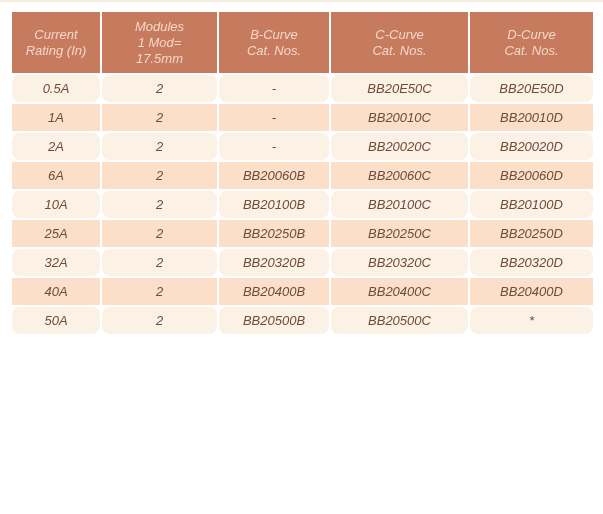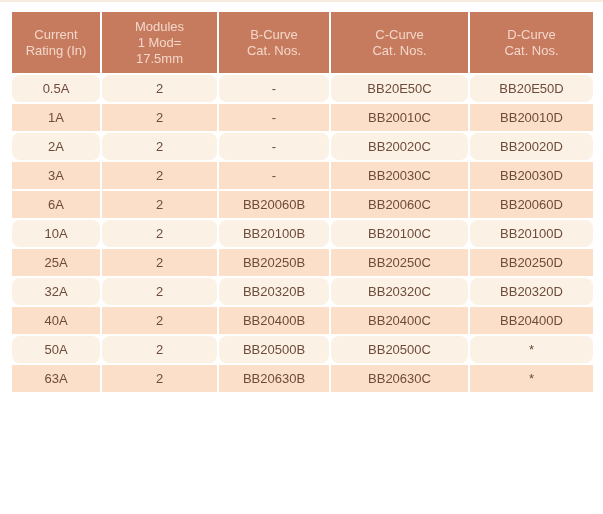--- a/index.html
+++ b/index.html
@@ -7,20 +7,21 @@
     padding: 0;
     background: #ffffff;
     font-family: "Liberation Sans", sans-serif;
   }
   .page {
     position: relative;
     width: 603px;
     height: 514px;
     background: #ffffff;
     overflow: hidden;
+    font-style: italic;
   }
   .top-strip {
     position: absolute;
     top: 0; left: 0;
     width: 100%;
     height: 2px;
     background: #f6ecdf;
   }
   table.catalog-table {
     position: absolute;
@@ -100,27 +101,20 @@
           <td>BB20010D</td>
         </tr>
         <tr class="row-light">
           <td>2A</td>
           <td>2</td>
           <td>-</td>
           <td>BB20020C</td>
           <td>BB20020D</td>
         </tr>
         <tr class="row-peach">
-          <td>3A</td>
-          <td>2</td>
-          <td>-</td>
-          <td>BB20030C</td>
-          <td>BB20030D</td>
-        </tr>
-        <tr class="row-peach">
           <td>6A</td>
           <td>2</td>
           <td>BB20060B</td>
           <td>BB20060C</td>
           <td>BB20060D</td>
         </tr>
         <tr class="row-light">
           <td>10A</td>
           <td>2</td>
           <td>BB20100B</td>
@@ -148,22 +142,15 @@
           <td>BB20400C</td>
           <td>BB20400D</td>
         </tr>
         <tr class="row-light">
           <td>50A</td>
           <td>2</td>
           <td>BB20500B</td>
           <td>BB20500C</td>
           <td>*</td>
         </tr>
-        <tr class="row-peach">
-          <td>63A</td>
-          <td>2</td>
-          <td>BB20630B</td>
-          <td>BB20630C</td>
-          <td>*</td>
-        </tr>
       </tbody>
   </table>
 </div>
 
 </body></html>

